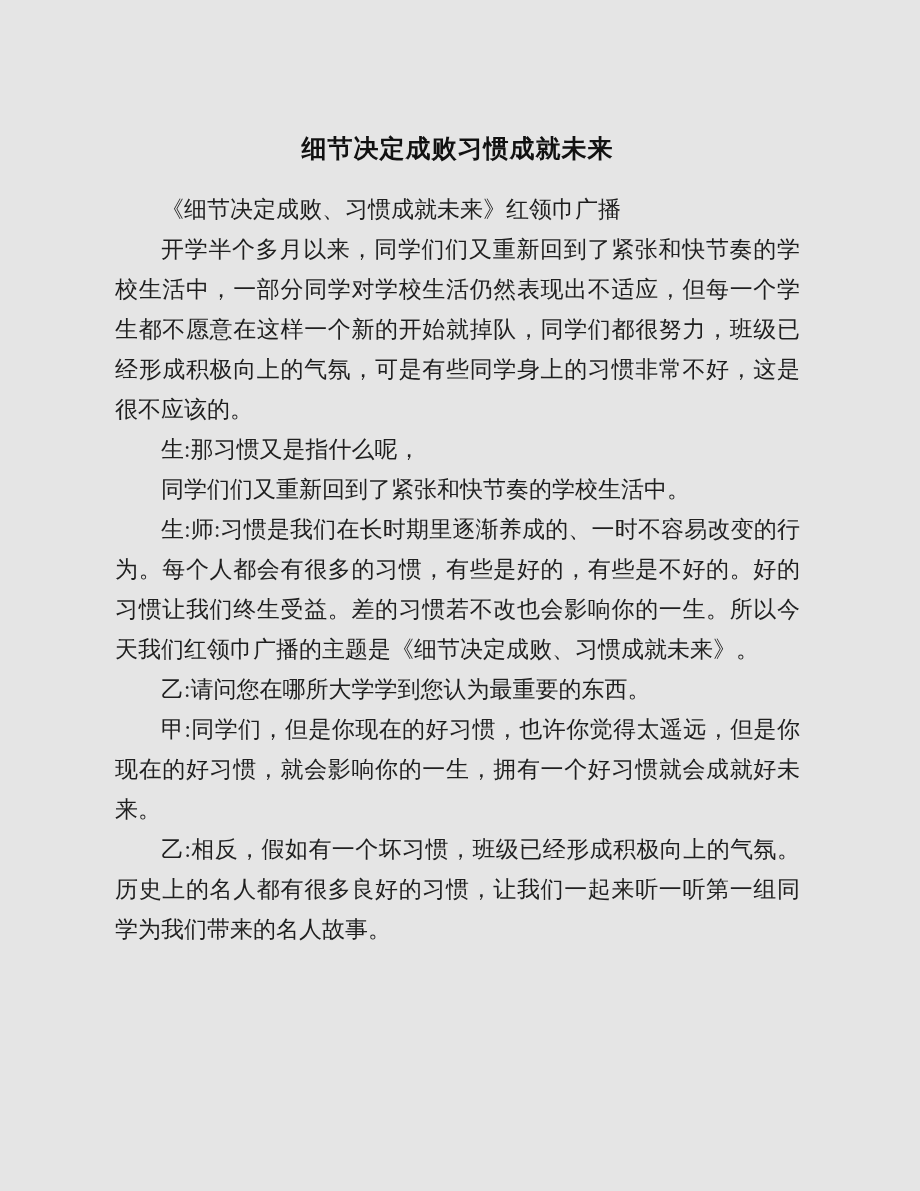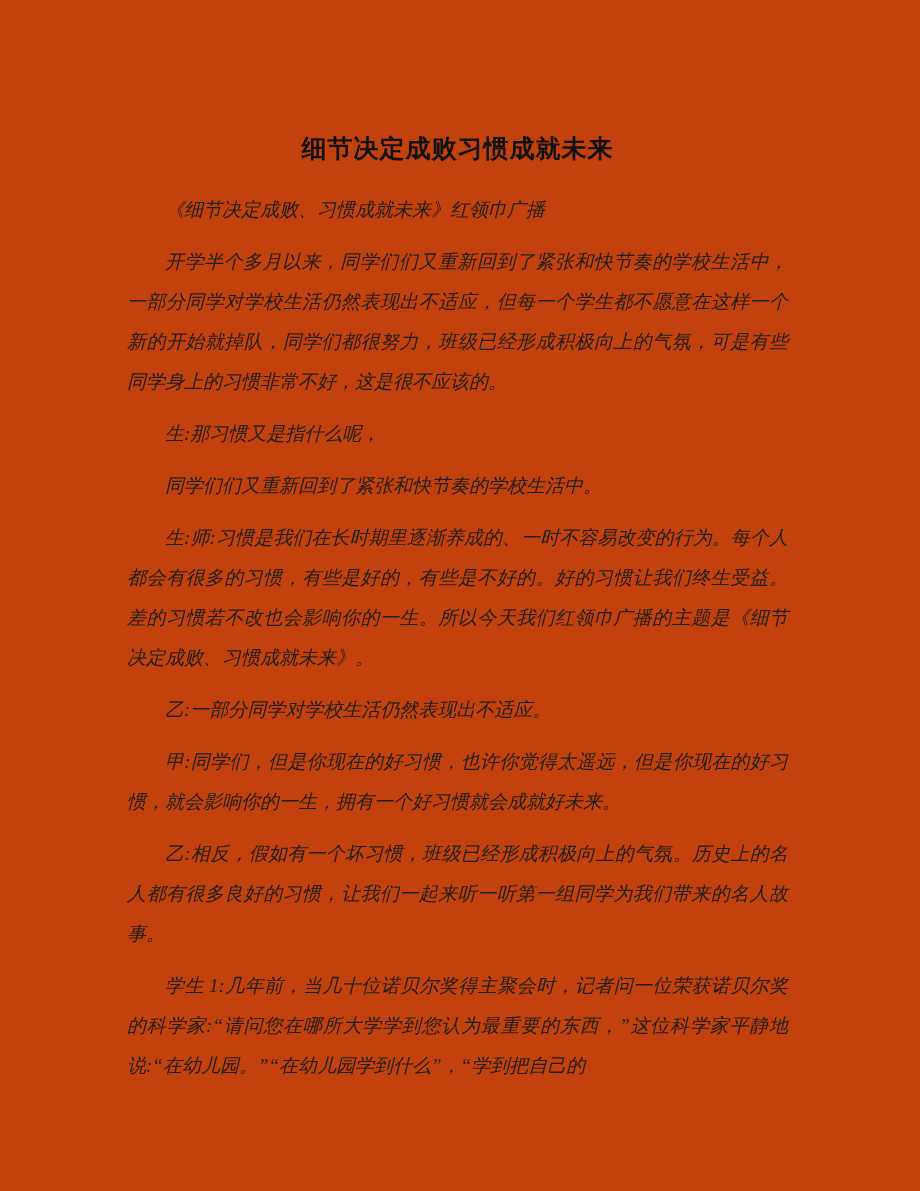--- a/index.html
+++ b/index.html
@@ -10,53 +10,51 @@
     width: 920px;
     height: 1191px;
     background: #ffffff;
     font-family: "Liberation Serif", "DejaVu Serif", serif;
     overflow: hidden;
   }
   .page {
     box-sizing: border-box;
     width: 920px;
     height: 1191px;
-    background: #c2410c;
+    background: #e5e5e5;
     padding: 132px 120px 0 115px;
   }
   .doc-title {
     margin: 0 0 24px 0;
     font-size: 25px;
     line-height: 34px;
     font-weight: bold;
     text-align: center;
     color: #111111;
     letter-spacing: 1px;
   }
   .doc-body p {
-    margin: 12px;
-    font-size: 19px;
+    margin: 0;
+    font-size: 23px;
     line-height: 40px;
     color: #1f1f1f;
     text-align: justify;
     text-indent: 2em;
     word-break: break-all;
-    font-style: italic;
   }
 </style>
 </head>
 <body>
 
 <div class="page">
   <h1 class="doc-title">细节决定成败习惯成就未来</h1>
 
   <div class="doc-body">
     <p>《细节决定成败、习惯成就未来》红领巾广播</p>
     <p>开学半个多月以来，同学们们又重新回到了紧张和快节奏的学校生活中，一部分同学对学校生活仍然表现出不适应，但每一个学生都不愿意在这样一个新的开始就掉队，同学们都很努力，班级已经形成积极向上的气氛，可是有些同学身上的习惯非常不好，这是很不应该的。</p>
     <p>生:那习惯又是指什么呢，</p>
     <p>同学们们又重新回到了紧张和快节奏的学校生活中。</p>
     <p>生:师:习惯是我们在长时期里逐渐养成的、一时不容易改变的行为。每个人都会有很多的习惯，有些是好的，有些是不好的。好的习惯让我们终生受益。差的习惯若不改也会影响你的一生。所以今天我们红领巾广播的主题是《细节决定成败、习惯成就未来》。</p>
-    <p>乙:一部分同学对学校生活仍然表现出不适应。</p>
+    <p>乙:请问您在哪所大学学到您认为最重要的东西。</p>
     <p>甲:同学们，但是你现在的好习惯，也许你觉得太遥远，但是你现在的好习惯，就会影响你的一生，拥有一个好习惯就会成就好未来。</p>
     <p>乙:相反，假如有一个坏习惯，班级已经形成积极向上的气氛。历史上的名人都有很多良好的习惯，让我们一起来听一听第一组同学为我们带来的名人故事。</p>
-    <p>学生 1:几年前，当几十位诺贝尔奖得主聚会时，记者问一位荣获诺贝尔奖的科学家:“请问您在哪所大学学到您认为最重要的东西，”这位科学家平静地说:“在幼儿园。”“在幼儿园学到什么”，“学到把自己的</p>
   </div>
 </div>
 
 </body></html>

